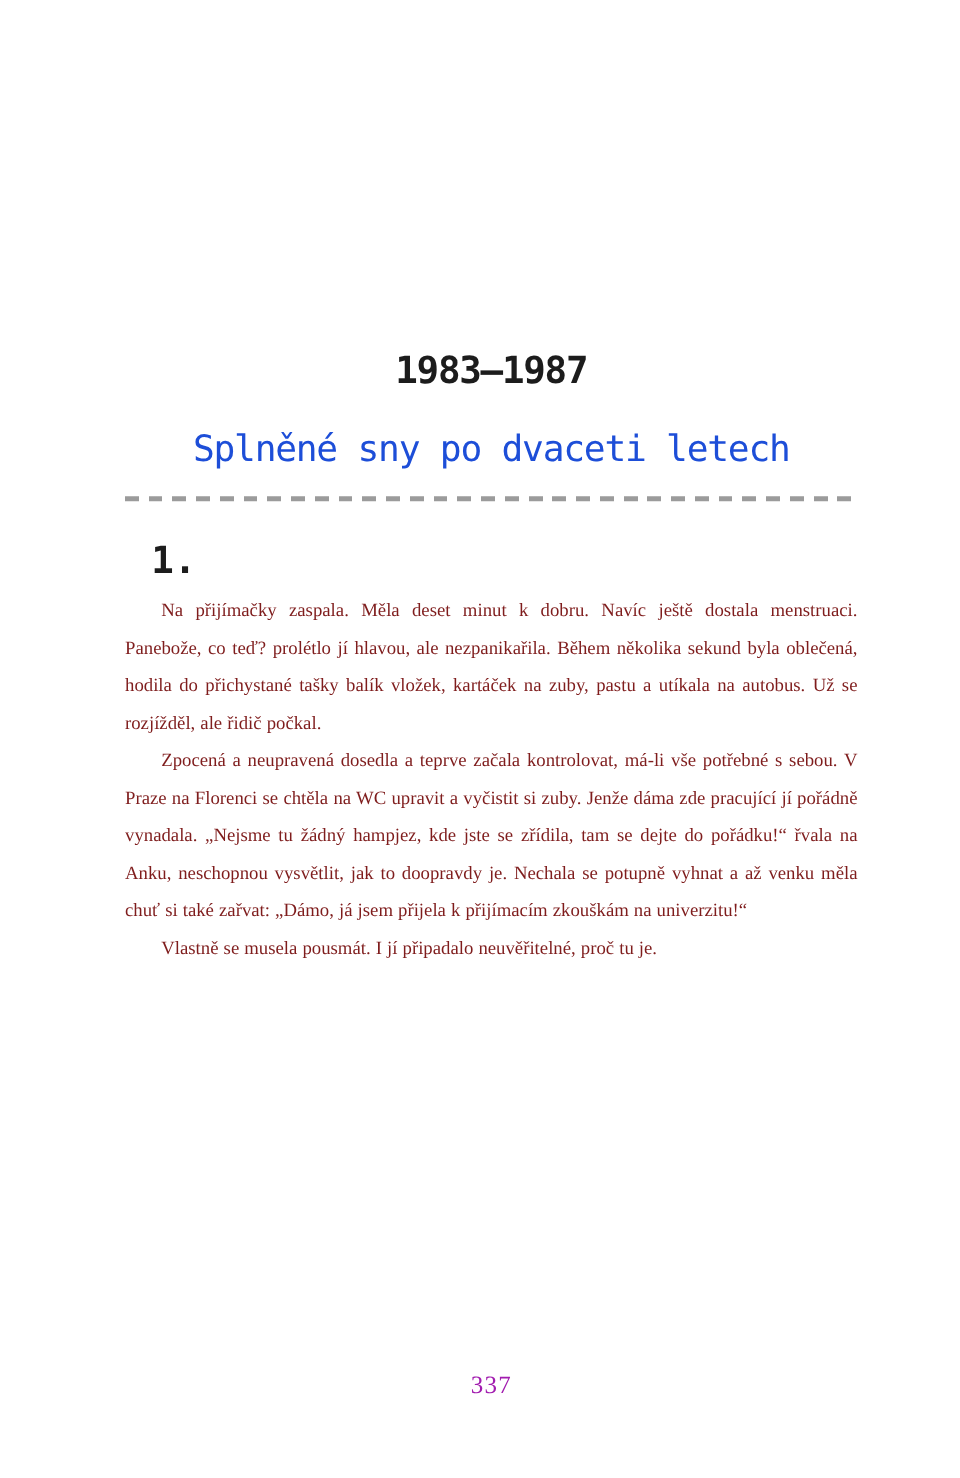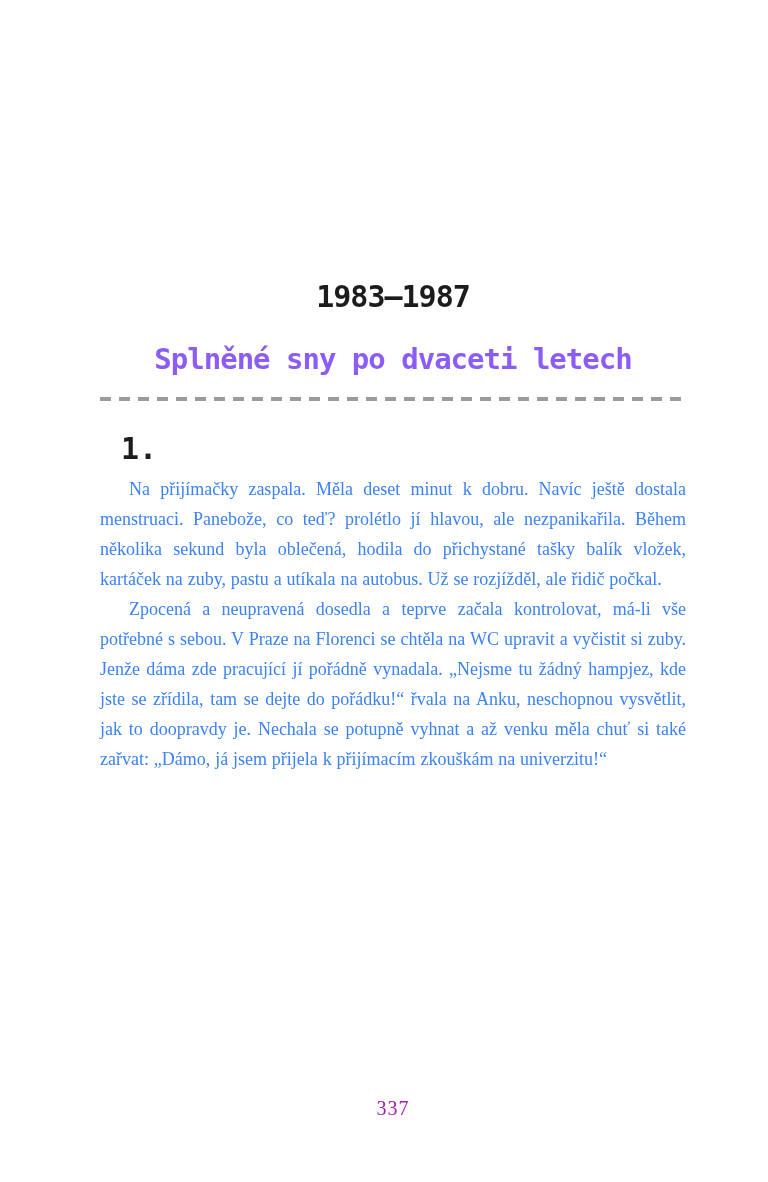--- a/index.html
+++ b/index.html
@@ -38,26 +38,26 @@
     color: #1c1c1c;
   }
   .chapter-title {
     position: absolute;
     top: 342px;
     left: 0;
     width: 100%;
     margin: 0;
     text-align: center;
     font-family: "DejaVu Sans Mono", monospace;
-    font-weight: bold;
+    font-weight: normal;
     font-size: 29px;
     line-height: 34px;
     letter-spacing: -1px;
     white-space: nowrap;
-    color: #8b5cf6;
+    color: #1d4ed8;
   }
   .dashed-rule {
     position: absolute;
     top: 397px;
     left: 0;
     width: 100%;
     height: 4px;
     background: repeating-linear-gradient(to right, #9b9b9b 0px, #9b9b9b 11px, transparent 11px, transparent 19px);
   }
   .section-number {
@@ -72,28 +72,28 @@
     color: #1c1c1c;
   }
   .body-text {
     position: absolute;
     top: 474px;
     left: 0;
     width: 100%;
   }
   .body-text p {
     margin: 0;
-    font-size: 18px;
+    font-size: 15px;
     line-height: 30px;
     text-align: justify;
     text-indent: 29px;
     hyphens: auto;
     -webkit-hyphens: auto;
     word-spacing: 0.02em;
-    color: #3b82f6;
+    color: #7f1d1d;
   }
   .page-number {
     position: absolute;
     top: 1096px;
     left: 0;
     width: 100%;
     text-align: center;
     font-size: 20px;
     line-height: 24px;
     letter-spacing: 1px;
@@ -110,18 +110,19 @@
 
     <h2 class="chapter-title">Splněné sny po dvaceti letech</h2>
 
     <div class="dashed-rule"></div>
 
     <div class="section-number">1.</div>
 
     <div class="body-text">
       <p>Na přijímačky zaspala. Měla deset minut k dobru. Navíc ještě dostala menstruaci. Panebože, co teď? prolétlo jí hlavou, ale nezpanikařila. Během několika sekund byla oblečená, hodila do přichystané tašky balík vložek, kartáček na zuby, pastu a utíkala na autobus. Už se rozjížděl, ale řidič počkal.</p>
       <p>Zpocená a neupravená dosedla a teprve začala kontrolovat, má-li vše potřebné s sebou. V Praze na Florenci se chtěla na WC upravit a vyčistit si zuby. Jenže dáma zde pracující jí pořádně vynadala. „Nejsme tu žádný hampjez, kde jste se zřídila, tam se dejte do pořádku!“ řvala na Anku, neschopnou vysvětlit, jak to doopravdy je. Nechala se potupně vyhnat a až venku měla chuť si také zařvat: „Dámo, já jsem přijela k přijímacím zkouškám na univerzitu!“</p>
+      <p>Vlastně se musela pousmát. I jí připadalo neuvěřitelné, proč tu je.</p>
     </div>
 
     <div class="page-number">337</div>
 
   </div>
 </div>
 
 </body></html>

